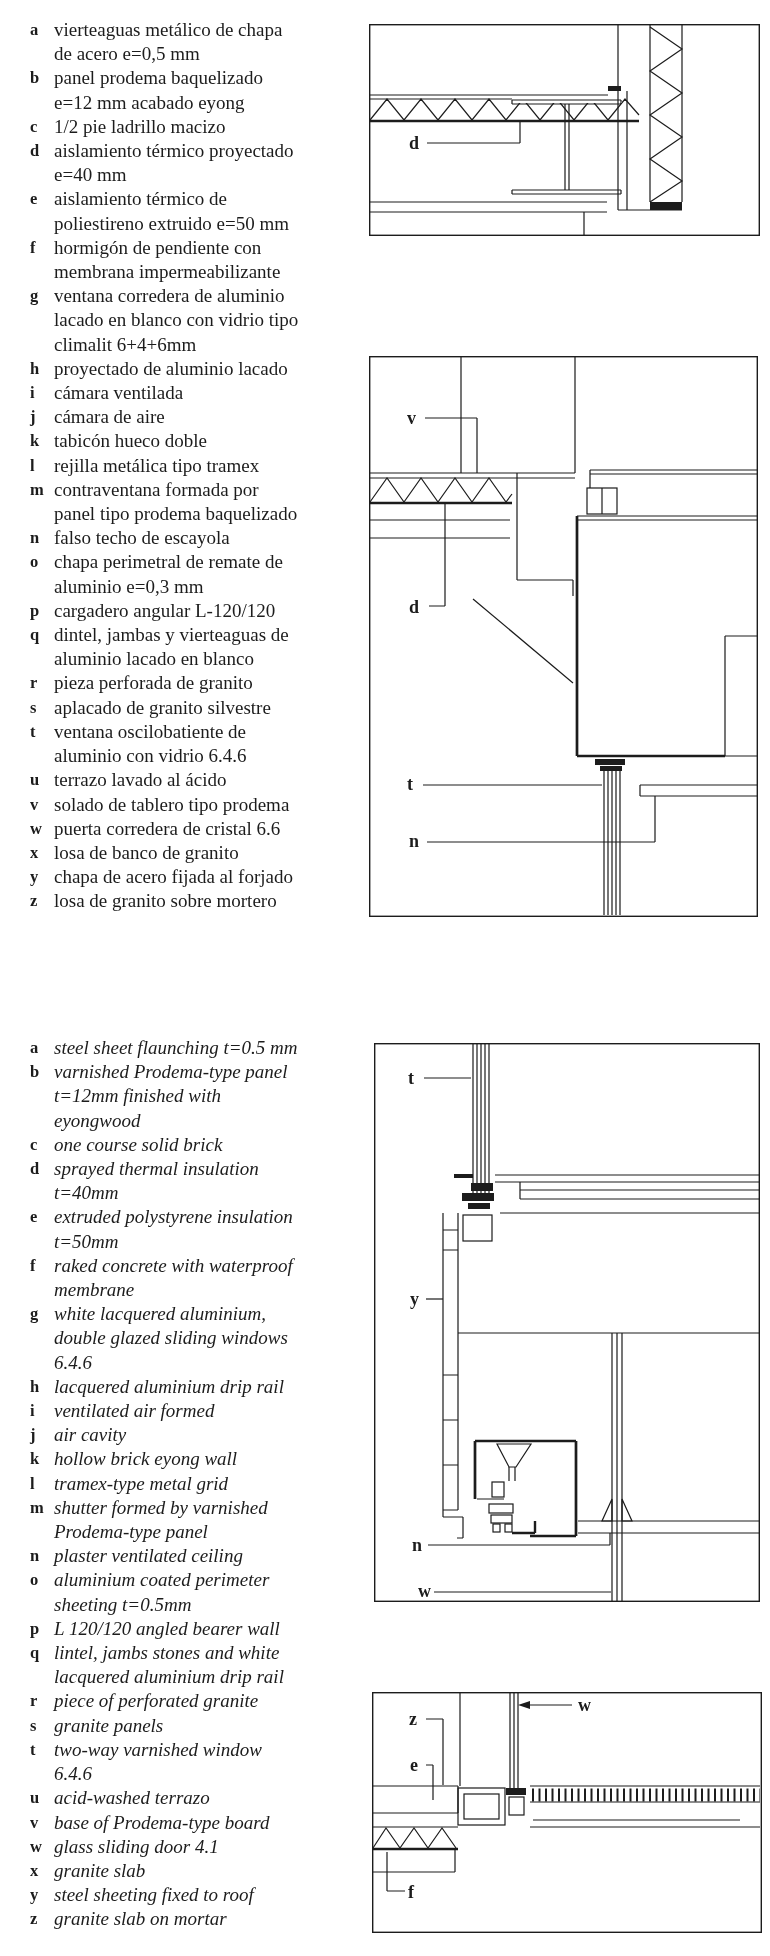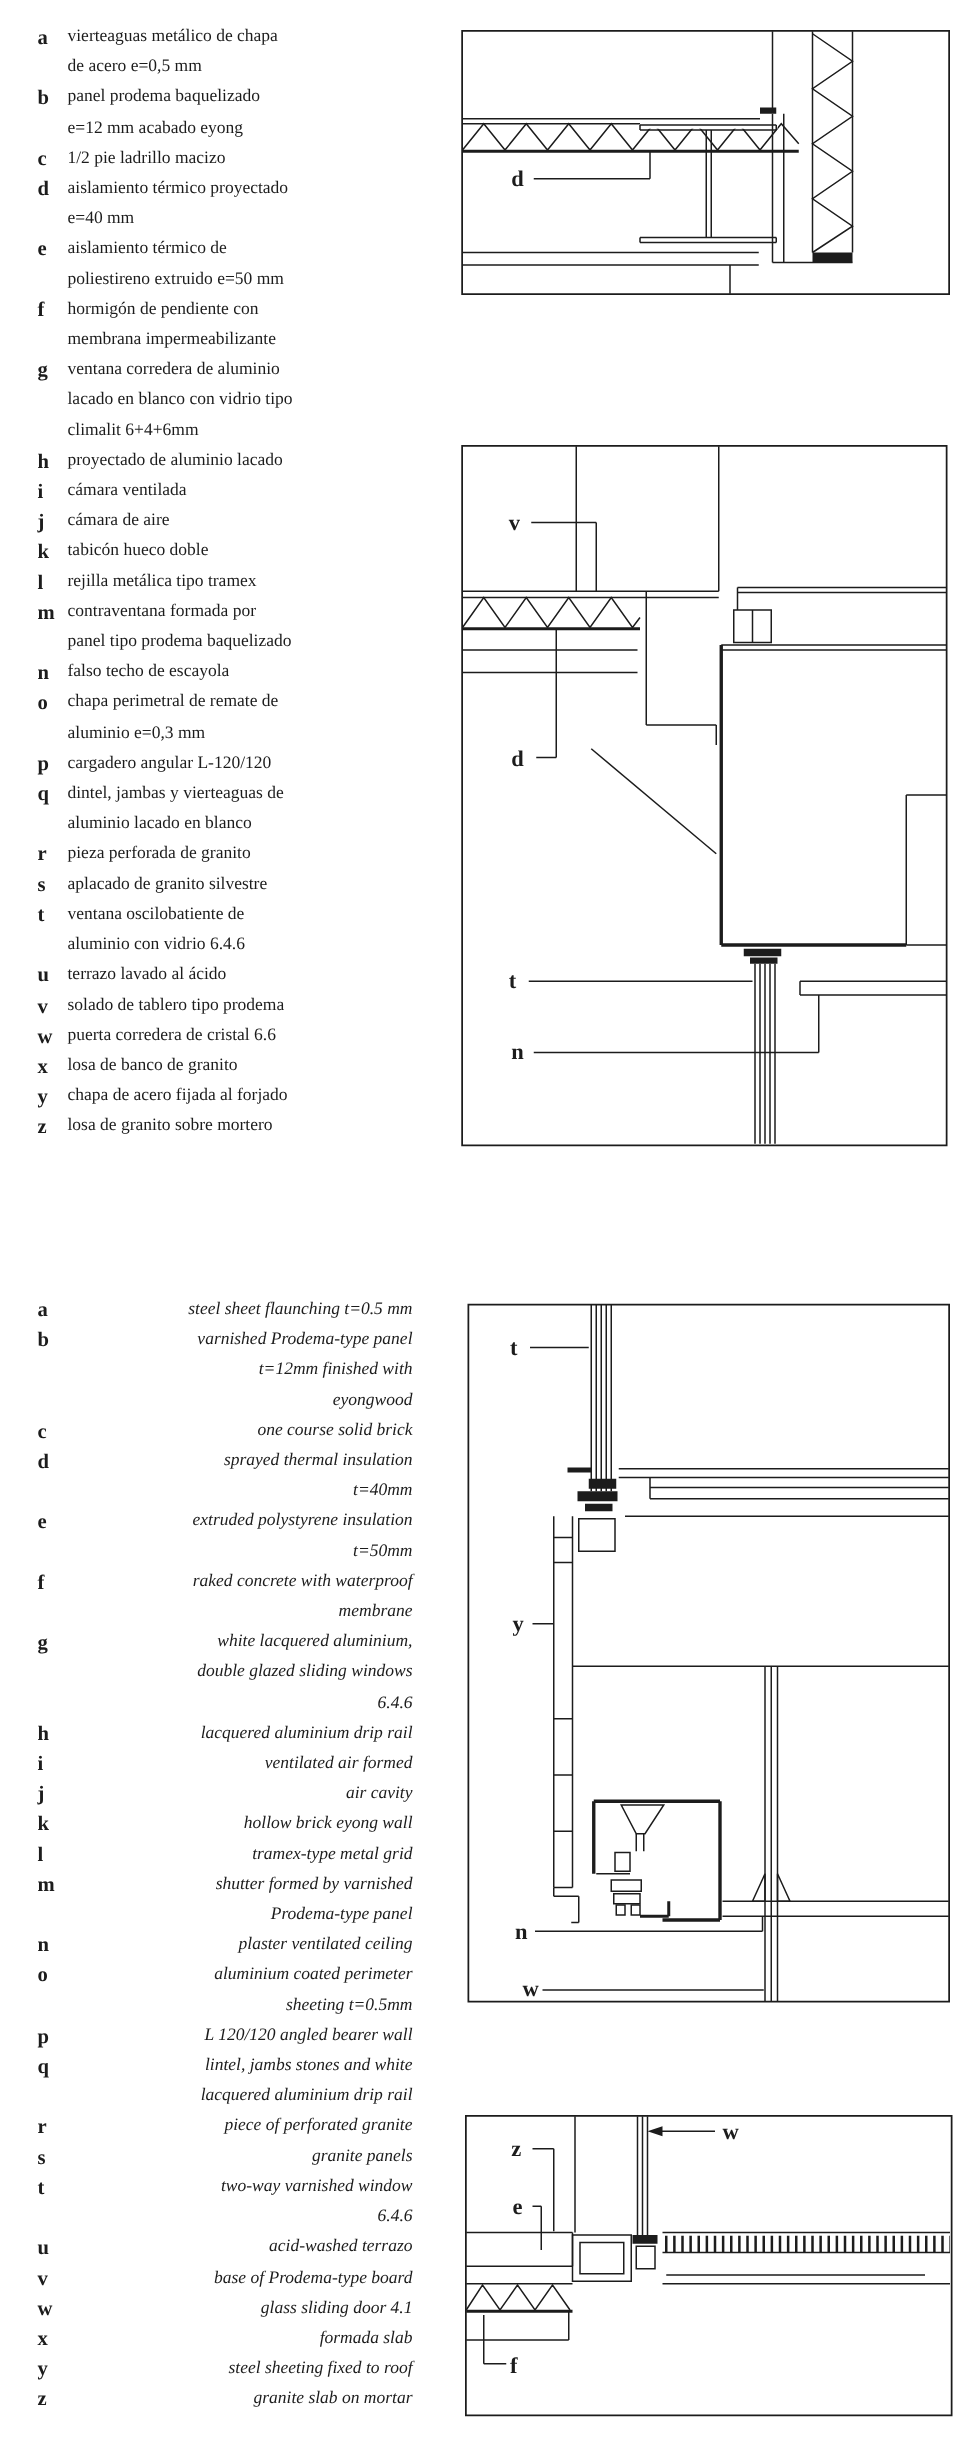--- a/index.html
+++ b/index.html
@@ -1,24 +1,24 @@
 <!DOCTYPE html>
 <html><head>
 <meta charset="utf-8">
 <style>
   html,body{margin:0;padding:0;background:#ffffff;}
   .page{position:relative;width:770px;height:1956px;background:#ffffff;overflow:hidden;
         font-family:"Liberation Serif", serif;color:#1c1c1c;}
   .legend{position:absolute;width:300px;}
   .legend-row{display:flex;}
   .legend-letter{flex:0 0 24px;font-weight:700;font-size:16.5px;line-height:24.2px;}
-  .legend-text{flex:1;white-space:pre-line;font-size:14px;line-height:24.2px;}
+  .legend-text{flex:1;white-space:pre-line;font-size:19px;line-height:24.2px;}
   #legend-es{left:30px;top:18px;}
   #legend-en{left:30px;top:1036px;}
-  #legend-en .legend-text{font-style:italic;text-align:right;}
+  #legend-en .legend-text{font-style:italic;}
   svg{position:absolute;overflow:visible;}
   svg line, svg path, svg rect.o, svg polygon.o{stroke:#1c1c1c;fill:none;stroke-width:1.2;}
   svg .bd{stroke:#1c1c1c;fill:none;stroke-width:1.4;}
   svg .thk{stroke-width:2.4;}
   svg .thk3{stroke-width:2.7;}
   svg .fillb{fill:#1c1c1c;stroke:none;}
   svg text.callout{font-family:"Liberation Serif",serif;font-weight:700;font-size:18px;fill:#1c1c1c;stroke:none;}
   svg .ticks{stroke:#1c1c1c;fill:none;stroke-width:13;stroke-dasharray:2,4.5;}
 </style>
 </head>
@@ -293,21 +293,21 @@
         <span class="legend-text">base of Prodema-type board</span>
       </div>
 
       <div class="legend-row">
         <span class="legend-letter">w</span>
         <span class="legend-text">glass sliding door 4.1</span>
       </div>
 
       <div class="legend-row">
         <span class="legend-letter">x</span>
-        <span class="legend-text">formada slab</span>
+        <span class="legend-text">granite slab</span>
       </div>
 
       <div class="legend-row">
         <span class="legend-letter">y</span>
         <span class="legend-text">steel sheeting fixed to roof</span>
       </div>
 
       <div class="legend-row">
         <span class="legend-letter">z</span>
         <span class="legend-text">granite slab on mortar</span>

